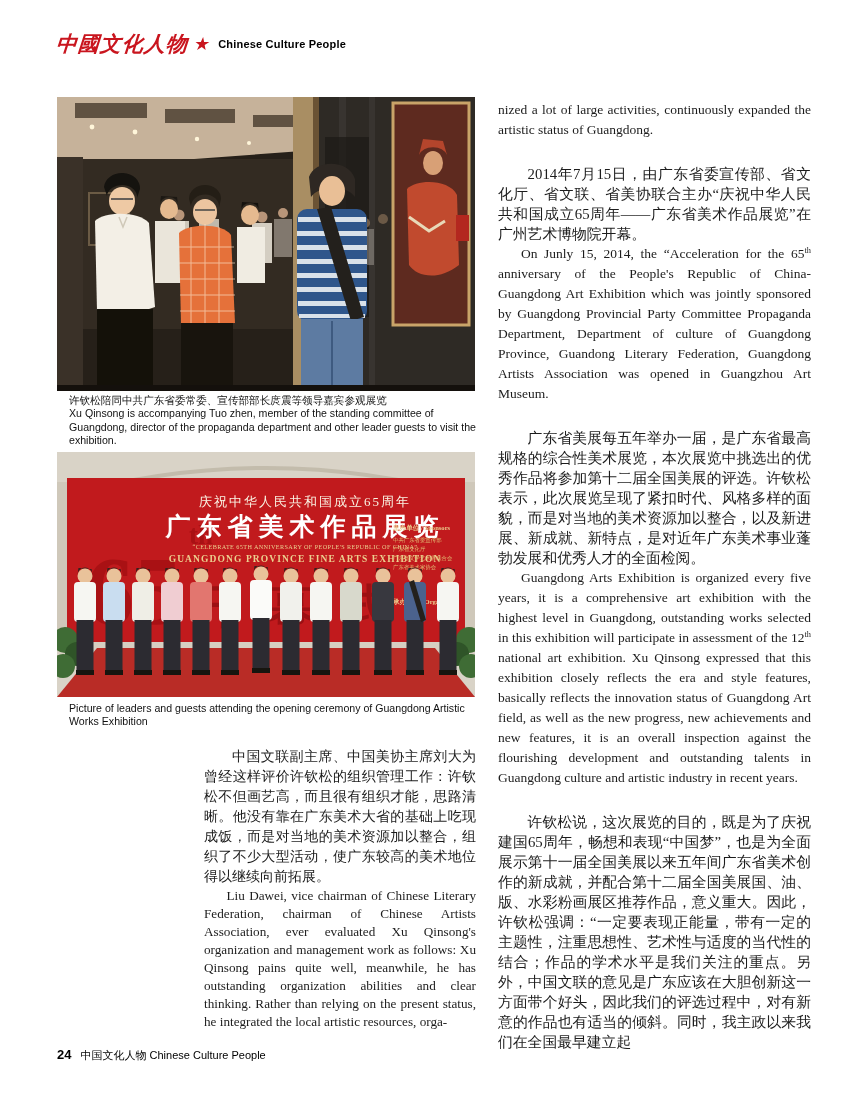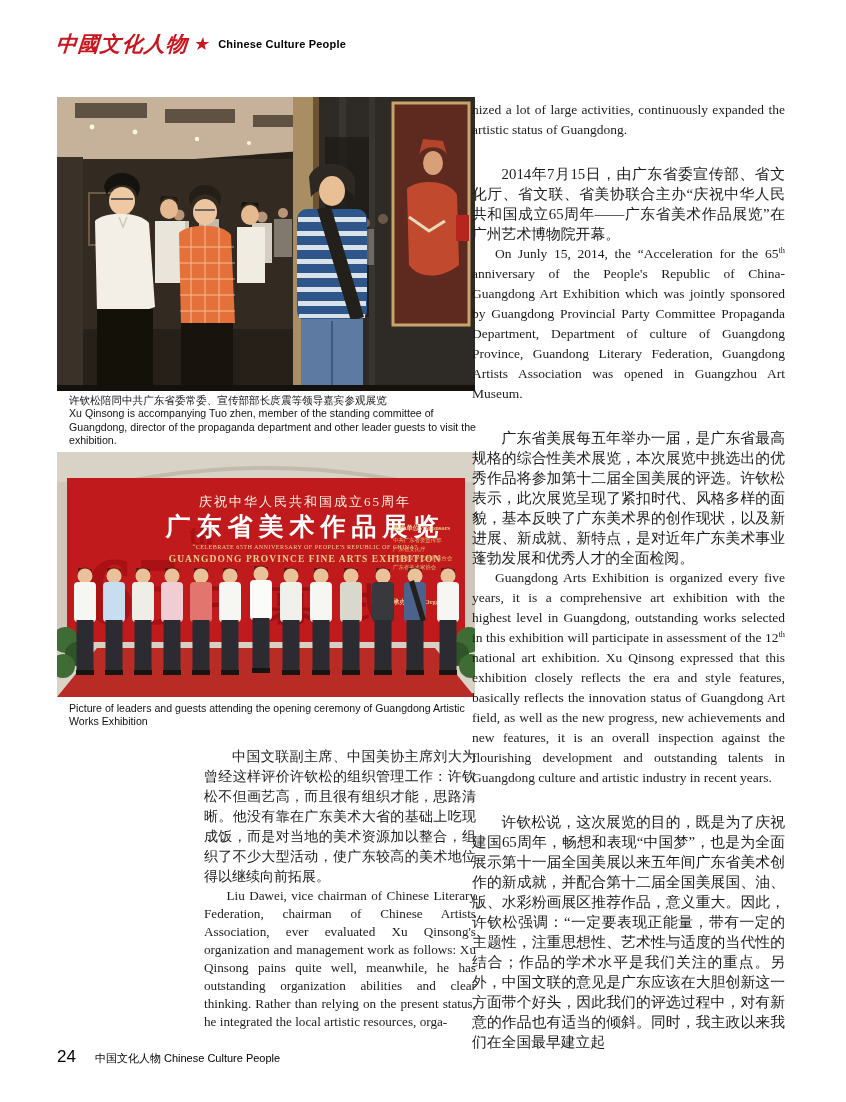--- a/index.html
+++ b/index.html
@@ -27,32 +27,32 @@
   .caption { position:absolute; left:57px; width:418px; font-family:"Liberation Sans","DejaVu Sans",sans-serif; font-size:10.6px; line-height:13.4px; color:#111;margin-left:12px; }
   .caption1 { top:394px; }
   .caption2 { top:702px; }
 
   
   .left-text { position:absolute; left:204px; top:747px; width:272px; text-align:justify; }
   .left-text .cn { font-size:14px; line-height:20px; }
   .left-text .en { font-size:13.2px; line-height:18px; }
 
   
-  .right-col { position:absolute; left:472px; top:100px; width:313px; text-align:justify; }
+  .right-col { position:absolute; left:498px; top:100px; width:313px; text-align:justify; }
   .right-col .cn { font-size:14.8px; line-height:20px; }
   .right-col .en { font-size:13.5px; line-height:20px; }
   p.indent-cn { text-indent:2em; }
   p.indent-en { text-indent:1.7em; }
   p.unit-gap { margin-top:24px; }
   sup { font-size:62%; vertical-align:super; line-height:0; }
   .cn { font-family:"Liberation Serif","DejaVu Sans",serif; }
 
   
   .footer { position:absolute; left:57px; top:1047px; font-family:"Liberation Sans","DejaVu Sans",sans-serif; font-size:11px; color:#000; }
-  .footer .pg { font-weight:normal; margin-right:19px; font-size:17px; }
+  .footer .pg { font-weight:bold; margin-right:9px; font-size:13px; }
 </style>
 </head>
 <body>
 
 <div class="page">
 
   <div class="masthead">
     <span class="logo-cn">中國文化人物</span>
     <span class="logo-star">★</span>
     <span class="logo-en">Chinese Culture People</span>
@@ -228,21 +228,21 @@
 
   <div class="left-text">
     <p class="cn indent-cn">中国文联副主席、中国美协主席刘大为曾经这样评价许钦松的组织管理工作：许钦松不但画艺高，而且很有组织才能，思路清晰。他没有靠在广东美术大省的基础上吃现成饭，而是对当地的美术资源加以整合，组织了不少大型活动，使广东较高的美术地位得以继续向前拓展。</p>
     <p class="en indent-en">Liu Dawei, vice chairman of Chinese Literary Federation, chairman of Chinese Artists Association, ever evaluated Xu Qinsong's organization and management work as follows: Xu Qinsong pains quite well, meanwhile, he has outstanding organization abilities and clear thinking. Rather than relying on the present status, he integrated the local artistic resources, orga-</p>
   </div>
 
   <div class="right-col">
     <p class="en">nized a lot of large activities, continuously expanded the artistic status of Guangdong.</p>
     <p class="cn indent-cn unit-gap">2014年7月15日，由广东省委宣传部、省文化厅、省文联、省美协联合主办“庆祝中华人民共和国成立65周年——广东省美术作品展览”在广州艺术博物院开幕。</p>
     <p class="en indent-en"><span>On Junly 15, 2014, the “Acceleration for the 65</span><sup>th</sup><span> anniversary of the People's Republic of China-Guangdong Art Exhibition which was jointly sponsored by Guangdong Provincial Party Committee Propaganda Department, Department of culture of Guangdong Province, Guandong Literary Federation, Guangdong Artists Association was opened in Guangzhou Art Museum.</span></p>
-    <p class="cn indent-cn unit-gap">广东省美展每五年举办一届，是广东省最高规格的综合性美术展览，本次展览中挑选出的优秀作品将参加第十二届全国美展的评选。许钦松表示，此次展览呈现了紧扣时代、风格多样的面貌，基本反映了广东美术界的创作现状，以及新进展、新成就、新特点，是对近年广东美术事业蓬勃发展和优秀人才的全面检阅。</p>
+    <p class="cn indent-cn unit-gap">广东省美展每五年举办一届，是广东省最高规格的综合性美术展览，本次展览中挑选出的优秀作品将参加第十二届全国美展的评选。许钦松表示，此次展览呈现了紧扣时代、风格多样的面貌，而是对当地的美术资源加以整合，以及新进展、新成就、新特点，是对近年广东美术事业蓬勃发展和优秀人才的全面检阅。</p>
     <p class="en indent-en"><span>Guangdong Arts Exhibition is organized every five years, it is a comprehensive art exhibition with the highest level in Guangdong, outstanding works selected in this exhibition will participate in assessment of the 12</span><sup>th</sup><span> national art exhibition. Xu Qinsong expressed that this exhibition closely reflects the era and style features, basically reflects the innovation status of Guangdong Art field, as well as the new progress, new achievements and new features, it is an overall inspection against the flourishing development and outstanding talents in Guangdong culture and artistic industry in recent years.</span></p>
     <p class="cn indent-cn unit-gap">许钦松说，这次展览的目的，既是为了庆祝建国65周年，畅想和表现“中国梦”，也是为全面展示第十一届全国美展以来五年间广东省美术创作的新成就，并配合第十二届全国美展国、油、版、水彩粉画展区推荐作品，意义重大。因此，许钦松强调：“一定要表现正能量，带有一定的主题性，注重思想性、艺术性与适度的当代性的结合；作品的学术水平是我们关注的重点。另外，中国文联的意见是广东应该在大胆创新这一方面带个好头，因此我们的评选过程中，对有新意的作品也有适当的倾斜。同时，我主政以来我们在全国最早建立起</p>
   </div>
 
   <div class="footer">
     <span class="pg">24</span><span>中国文化人物</span>
     <span>Chinese Culture People</span>
   </div>
 
 </div>

